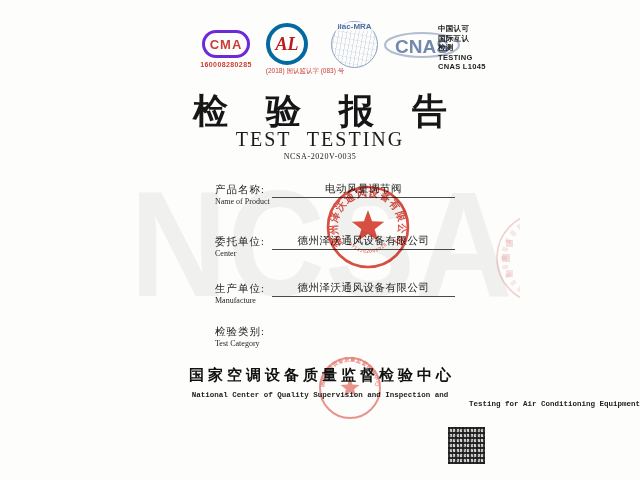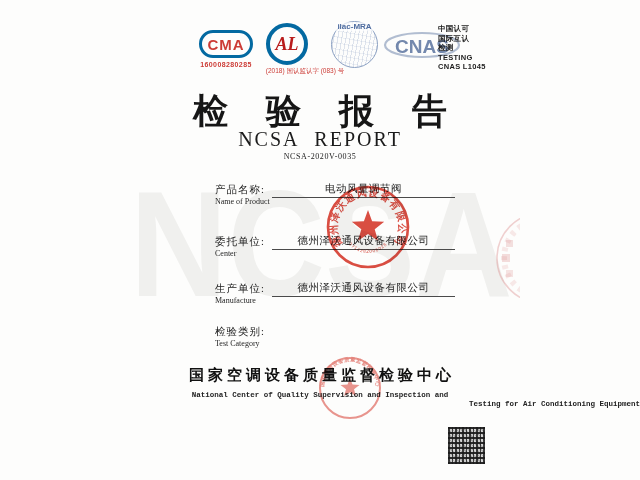--- a/index.html
+++ b/index.html
@@ -16,22 +16,22 @@
     font-family:"Liberation Sans", sans-serif;
     font-weight:bold; font-size:150px; letter-spacing:0px;
     color:rgba(95,85,75,0.08);
     transform:scaleX(0.90); transform-origin:left top;
     user-select:none; white-space:nowrap;
   }
 
   
   .cma-block { position:absolute; left:192px; top:30px; width:68px; text-align:center; }
   .cma-shape {
-    display:inline-block; border:3px solid #0369a1; border-radius:14px;
-    color:#cc3b35; font-weight:bold; font-size:15px; letter-spacing:1px;
+    display:inline-block; border:3px solid #6d28d9; border-radius:14px;
+    color:#cc3b35; font-weight:bold; font-size:13px; letter-spacing:1px;
     padding:4px 5px 3px 5px; line-height:15px;
     font-family:"Liberation Sans", sans-serif;
   }
   .cma-number { margin-top:3px; font-size:7px; color:#cc3b35; letter-spacing:0.4px; font-weight:bold; }
 
   .al-block { position:absolute; left:266px; top:23px; width:46px; text-align:center; }
   .al-circle {
     width:42px; height:42px; border:4px solid #0369a1; border-radius:50%;
     color:#b91c1c; font-weight:bold; font-style:italic; font-size:18px;
     display:flex; align-items:center; justify-content:center;
@@ -162,21 +162,21 @@
     <div>中国认可</div>
     <div>国际互认</div>
     <div>检测</div>
     <div>TESTING</div>
     <div>CNAS L1045</div>
   </div>
 
   <div class="title-cn">
     <span>检验报告</span>
   </div>
-  <div class="title-en">NCSA REPORT</div>
+  <div class="title-en">TEST TESTING</div>
   <div class="report-no">NCSA-2020V-0035</div>
 
   <div class="row row1">
     <span class="lab-cn">产品名称:</span>
     <span class="lab-en">Name of Product</span>
     <span class="value-wrap">电动风量调节阀</span>
   </div>
   <div class="row row2">
     <span class="lab-cn">委托单位:</span>
     <span class="lab-en">Center</span>

